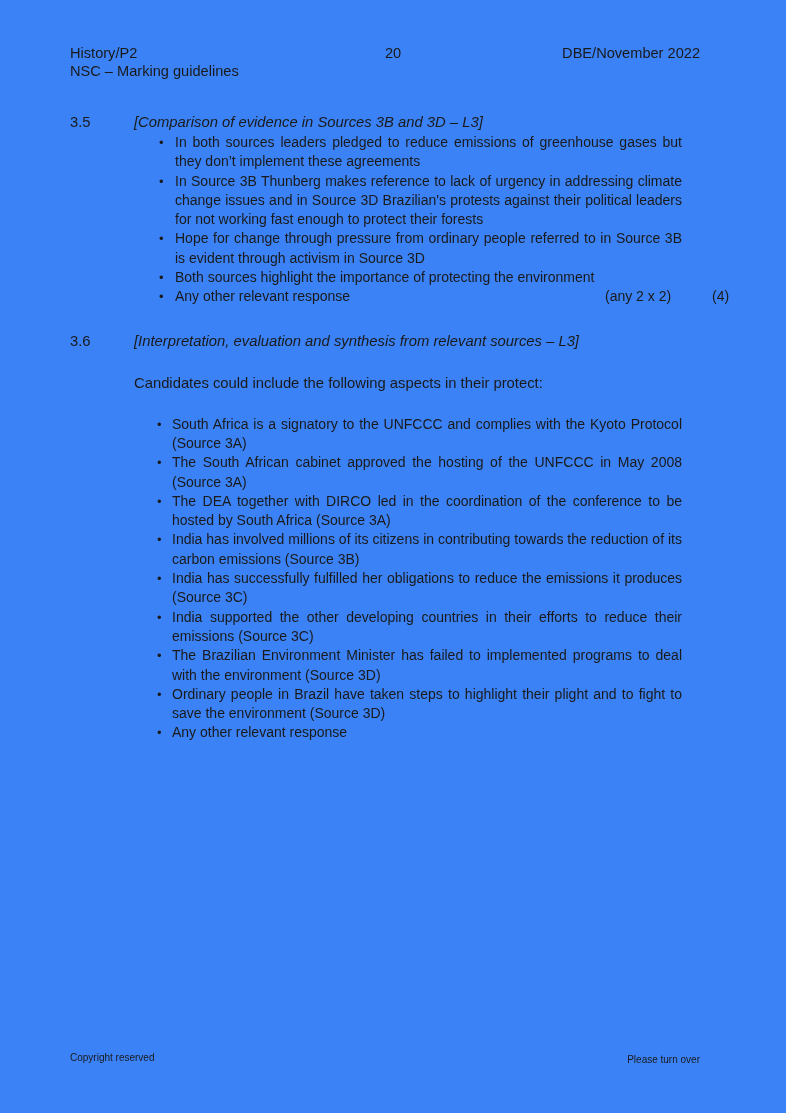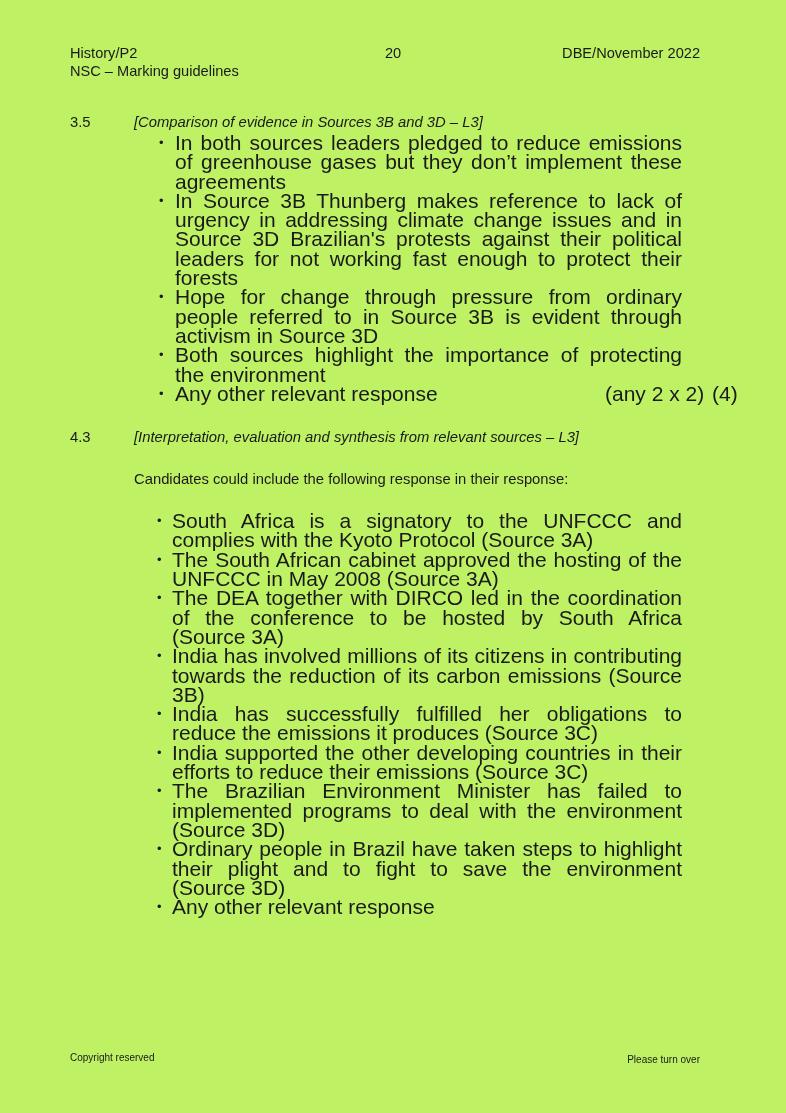--- a/index.html
+++ b/index.html
@@ -10,21 +10,21 @@
   body {
     font-family: "Liberation Sans", sans-serif;
     color: #1a1a1a;
     -webkit-font-smoothing: antialiased;
   }
   .page {
     position: relative;
     width: 786px;
     height: 1113px;
     margin: 0 auto;
-    background: #bef264;
+    background: #3b82f6;
     overflow: hidden;
     box-sizing: border-box;
   }
 
   
   .page-header {
     position: absolute;
     left: 70px;
     top: 44px;
     width: 646px;
@@ -102,21 +102,21 @@
   }
 
   
   ul.bullets {
     list-style: none;
     margin: 0;
     padding: 0;
   }
   ul.bullets > li {
     position: relative;
-    font-size: 21px;
+    font-size: 14px;
     line-height: 19.3px;
     text-align: justify;
     text-justify: inter-word;
     margin: 0;
   }
   ul.bullets > li::before {
     content: "\2022";
     position: absolute;
     top: 0;
     font-size: 13px;
@@ -223,24 +223,24 @@
           <span class="marks-note">(any 2 x 2)</span>
           <span class="marks-total">(4)</span>
         </li>
       </ul>
     </div>
 
     <div class="gap-sections"></div>
 
     <div class="section">
       <div class="section-head">
-        <span class="sec-num">4.3</span>
+        <span class="sec-num">3.6</span>
         <span class="sec-title">[Interpretation, evaluation and synthesis from relevant sources – L3]</span>
       </div>
-      <div class="intro">Candidates could include the following response in their response:</div>
+      <div class="intro">Candidates could include the following aspects in their protect:</div>
       <ul class="bullets list-36">
         <li>South Africa is a signatory to the UNFCCC and complies with the Kyoto Protocol (Source 3A)</li>
         <li>The South African cabinet approved the hosting of the UNFCCC in May 2008 (Source 3A)</li>
         <li>The DEA together with DIRCO led in the coordination of the conference to be hosted by South Africa (Source 3A)</li>
         <li>India has involved millions of its citizens in contributing towards the reduction of its carbon emissions (Source 3B)</li>
         <li>India has successfully fulfilled her obligations to reduce the emissions it produces (Source 3C)</li>
         <li>India supported the other developing countries in their efforts to reduce their emissions (Source 3C)</li>
         <li>The Brazilian Environment Minister has failed to implemented programs to deal with the environment (Source 3D)</li>
         <li>Ordinary people in Brazil have taken steps to highlight their plight and to fight to save the environment (Source 3D)</li>
         <li>Any other relevant response</li>

